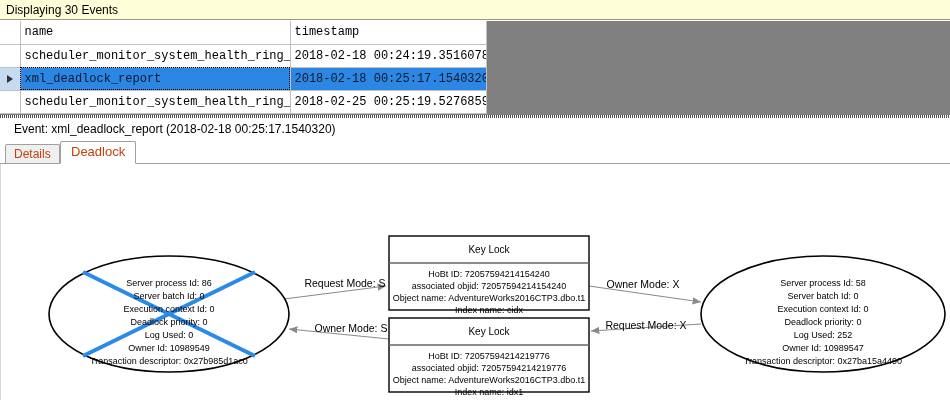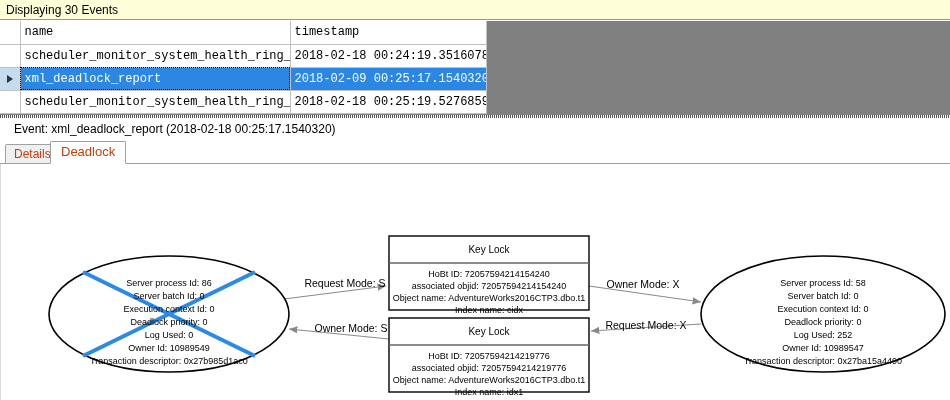--- a/index.html
+++ b/index.html
@@ -30,21 +30,21 @@
   .grid td,.grid th{
     border-right:1px solid #c0c0c0;border-bottom:1px solid #c0c0c0;
     font-weight:normal;font-size:12px;text-align:left;
     padding:0 0 0 4px;height:23px;box-sizing:border-box;
     overflow:hidden;white-space:nowrap;vertical-align:middle;
   }
   .grid .rowhdr{width:20px;padding:0;text-align:center;background:#fff;position:relative;}
   .grid .c-name{width:270px;}
   .grid .c-ts{width:196px;}
   .grid thead th{background:#fff;color:#000;border-bottom:1px solid #c0c0c0;}
-  tr.sel td{background:#2b87e3;color:#ffffff;}
+  tr.sel td{background:#2b87e3;color:#0f172a;}
   tr.sel td.rowhdr{background:#c5dcf0;color:#000;}
   tr.sel td.cell-focus{outline:1px dotted #000;outline-offset:-1px;}
   .tri{
     display:inline-block;width:0;height:0;
     border-left:6px solid #333;border-top:4px solid transparent;
     border-bottom:4px solid transparent;position:relative;top:1px;
   }
   .grid-bottom-edge{
     position:absolute;left:0;top:115px;width:950px;height:3px;
     background:repeating-linear-gradient(90deg,#555 0 1px,#fff 1px 2px);
@@ -108,39 +108,39 @@
         <tr>
           <td class="rowhdr"></td>
           <td class="c-name">scheduler_monitor_system_health_ring_buffer_recorded</td>
           <td class="c-ts">2018-02-18 00:24:19.3516078</td>
         </tr>
         <tr class="sel">
           <td class="rowhdr">
             <span class="tri"></span>
           </td>
           <td class="c-name cell-focus">xml_deadlock_report</td>
-          <td class="c-ts">2018-02-09 00:25:17.1540320</td>
+          <td class="c-ts">2018-02-18 00:25:17.1540320</td>
         </tr>
         <tr>
           <td class="rowhdr"></td>
           <td class="c-name">scheduler_monitor_system_health_ring_buffer_recorded</td>
-          <td class="c-ts">2018-02-18 00:25:19.5276859</td>
+          <td class="c-ts">2018-02-25 00:25:19.5276859</td>
         </tr>
       </tbody>
     </table>
   </div>
   <div class="grid-bottom-edge"></div>
 
   <div class="evt">
     <span class="txt">Event: xml_deadlock_report (2018-02-18 00:25:17.1540320)</span>
   </div>
 
   <div class="tabs">
     <div class="tab" style="left:5px;">Details</div>
-    <div class="tab active" style="left:50px;">Deadlock</div>
+    <div class="tab active" style="left:60px;">Deadlock</div>
   </div>
   <div class="tabline"></div>
 
   <div class="canvas">
     <svg width="950" height="236" viewBox="0 0 950 236">
 
       <defs>
         <marker id="arr" markerWidth="8" markerHeight="8" refX="7" refY="3" orient="auto">
           <path d="M0,0 L7,3 L0,6 z" fill="#8a8a8a"></path>
         </marker>

